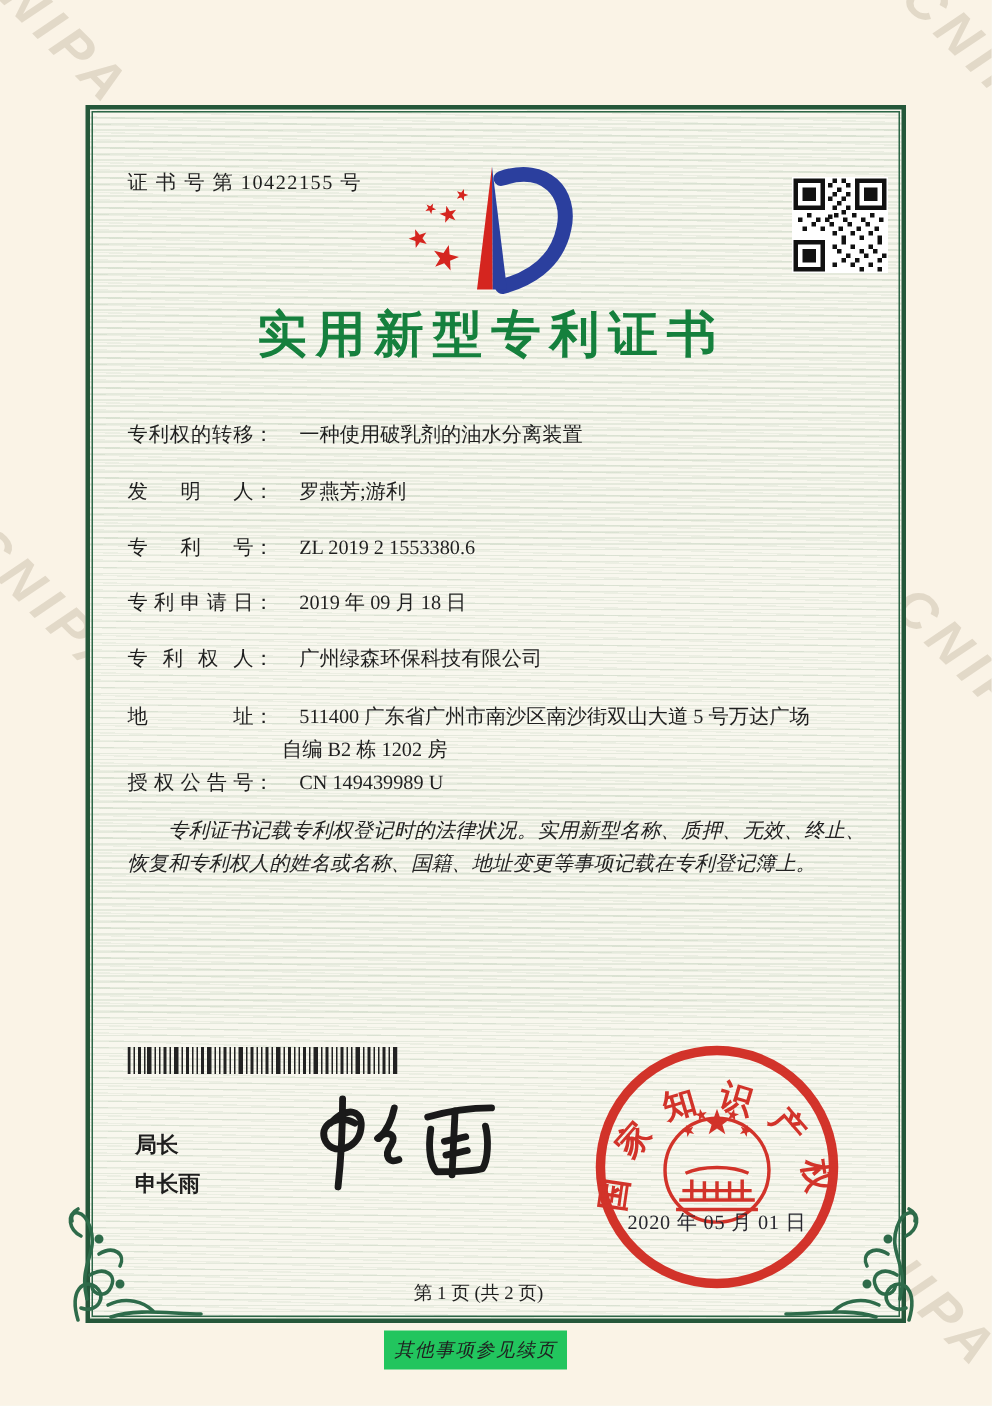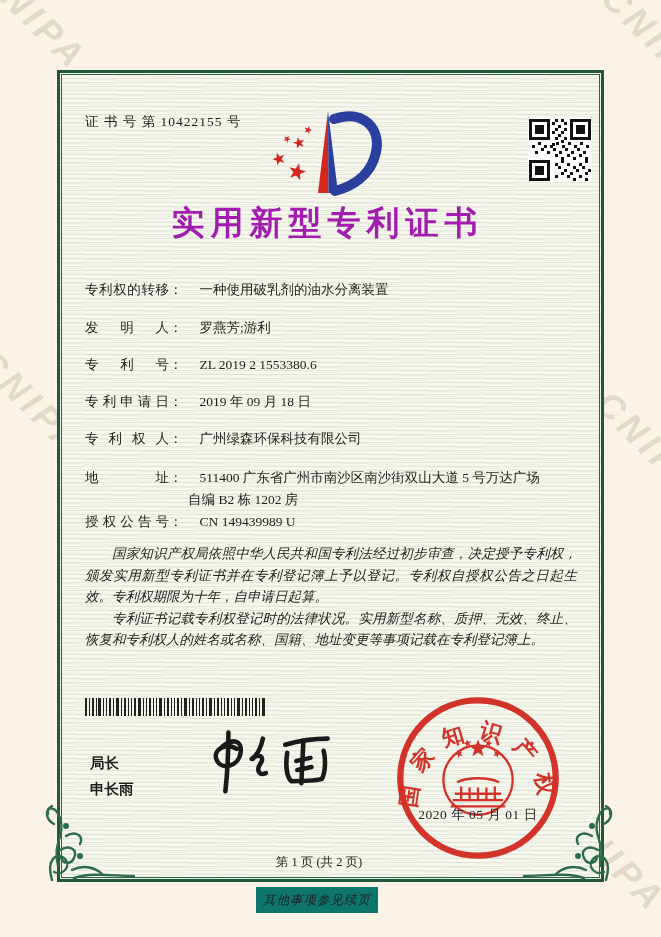--- a/index.html
+++ b/index.html
@@ -36,21 +36,21 @@
       repeating-linear-gradient(2deg, rgba(110,150,110,0.09) 0 1px, rgba(0,0,0,0) 1px 5px),
       #f8f7ee;
   }
   .frame-inner{position:absolute;inset:1px;border:1px solid #2c6647;}
   
   .cert-no{position:absolute;left:85px;top:113px;font-size:13.5px;letter-spacing:1px;z-index:3;}
   .logo{position:absolute;left:268px;top:104px;width:130px;height:97px;z-index:3;}
   .qr{position:absolute;left:528px;top:118px;width:64px;height:64px;z-index:3;background:#fff;}
   .title{
     position:absolute;left:57px;top:201px;width:541px;text-align:center;
-    font-size:33px;font-weight:bold;letter-spacing:6px;z-index:3;color:#a21caf;
+    font-size:33px;font-weight:bold;letter-spacing:6px;z-index:3;color:#15803d;
   }
   
   .frow{position:absolute;left:85px;width:500px;font-size:13.5px;z-index:3;white-space:nowrap;}
   .flabel{display:inline-block;width:84px;text-align:justify;text-align-last:justify;vertical-align:top;}
   .fvalue{margin-left:17px;}
   .r1{top:281px;} .r2{top:319px;} .r3{top:356px;} .r4{top:393px;} .r5{top:430px;}
   .r6{top:469px;} .addr2{margin-left:103px;margin-top:4px;}
   .r7{top:513px;display:flex;}
   .gpair1{width:272px;}
   
@@ -63,21 +63,21 @@
   .barcode{position:absolute;left:85px;top:698px;width:180px;height:18px;z-index:3;}
   .seal{position:absolute;left:394px;top:694px;width:168px;height:168px;z-index:4;opacity:0.93;}
   .seal-date{position:absolute;left:396px;top:806px;width:164px;text-align:center;
     font-size:13.5px;letter-spacing:0.5px;color:#26262e;z-index:5;}
   .signoff-title{position:absolute;left:90px;top:754px;font-size:14.5px;font-weight:600;z-index:3;font-family:Liberation Mono, monospace;}
   .signoff-name{position:absolute;left:90px;top:780px;font-size:14.5px;font-weight:600;z-index:3;}
   .signature{position:absolute;left:198px;top:728px;width:152px;height:80px;z-index:3;}
   .page-no{position:absolute;left:57px;top:854px;width:524px;text-align:center;font-size:12.5px;z-index:3;}
   .note-strip{
     position:absolute;left:256px;top:887px;width:122px;height:26px;line-height:26px;
-    background:#0f766e;text-align:center;font-size:12.5px;letter-spacing:1px;z-index:3;
+    background:#22c55e;text-align:center;font-size:12.5px;letter-spacing:1px;z-index:3;
     font-style:italic;
   }
   .flourish{position:absolute;width:92px;height:88px;z-index:4;}
   .fl-left{left:44px;top:796px;}
   .fl-right{left:522px;top:796px;transform:scaleX(-1);}
 </style>
 </head>
 <body>
 
 <span class="wm wm1">CNIPA</span>
@@ -146,21 +146,20 @@
   <span class="flabel">地址</span><span>：</span><span class="fvalue">511400 广东省广州市南沙区南沙街双山大道 5 号万达广场</span>
   <div class="addr2">自编 B2 栋 1202 房</div>
 </div>
 <div class="frow r7">
   <div>
     <span class="flabel">授权公告号</span><span>：</span><span class="fvalue">CN 149439989 U</span>
   </div>
 </div>
 
 <div class="body-text">
-  <p>国家知识产权局依照中华人民共和国专利法经过初步审查，决定授予专利权，颁发实用新型专利证书并在专利登记簿上予以登记。专利权自授权公告之日起生效。专利权期限为十年，自申请日起算。</p>
   <p>专利证书记载专利权登记时的法律状况。实用新型名称、质押、无效、终止、恢复和专利权人的姓名或名称、国籍、地址变更等事项记载在专利登记簿上。</p>
 </div>
 
 <svg class="barcode" viewBox="0 0 180 18" preserveAspectRatio="none">
   <path fill="#222" d="M0 0h2v18h-2z M4 0h1v18h-1z M7 0h2v18h-2z M11 0h1v18h-1z M13 0h3v18h-3z M18 0h1v18h-1z M21 0h1v18h-1z M24 0h2v18h-2z M28 0h1v18h-1z M31 0h3v18h-3z M36 0h1v18h-1z M39 0h2v18h-2z M43 0h1v18h-1z M46 0h1v18h-1z M49 0h2v18h-2z M53 0h3v18h-3z M58 0h1v18h-1z M61 0h1v18h-1z M64 0h2v18h-2z M68 0h1v18h-1z M71 0h1v18h-1z M74 0h3v18h-3z M79 0h1v18h-1z M82 0h2v18h-2z M86 0h1v18h-1z M89 0h1v18h-1z M92 0h2v18h-2z M96 0h1v18h-1z M99 0h3v18h-3z M104 0h1v18h-1z M107 0h2v18h-2z M111 0h1v18h-1z M114 0h1v18h-1z M117 0h2v18h-2z M121 0h1v18h-1z M124 0h3v18h-3z M129 0h1v18h-1z M132 0h2v18h-2z M136 0h1v18h-1z M139 0h1v18h-1z M142 0h2v18h-2z M146 0h1v18h-1z M149 0h1v18h-1z M152 0h3v18h-3z M157 0h1v18h-1z M160 0h2v18h-2z M164 0h1v18h-1z M167 0h1v18h-1z M170 0h2v18h-2z M174 0h1v18h-1z M177 0h3v18h-3z"></path>
 </svg>
 
 <svg class="seal" viewBox="0 0 160 160">
   <circle cx="80" cy="80" r="74" fill="none" stroke="#d0251c" stroke-width="6"></circle>
   <path id="sealArc" d="M 26,122 A 58,58 0 1 1 134,122" fill="none"></path>

